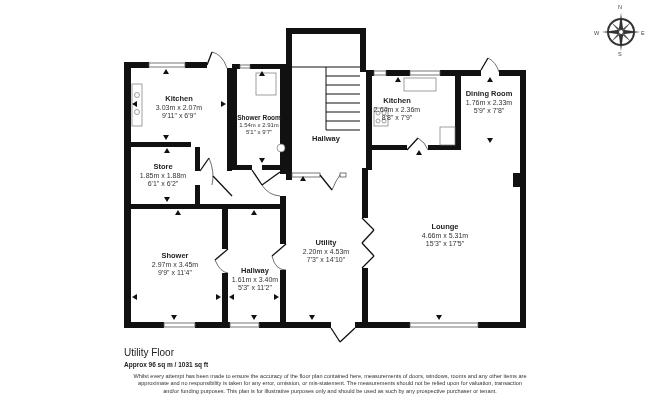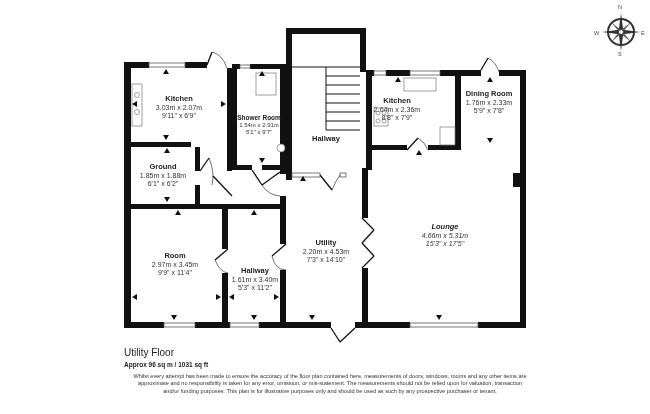--- a/index.html
+++ b/index.html
@@ -189,40 +189,40 @@
   <span class="n">Kitchen</span>
   <span class="m">2.64m x 2.36m</span>
   <span class="m">8'8" x 7'9"</span>
 </div>
 <div class="lbl" style="left:489px;top:90px;">
   <span class="n">Dining Room</span>
   <span class="m">1.76m x 2.33m</span>
   <span class="m">5'9" x 7'8"</span>
 </div>
 <div class="lbl" style="left:163px;top:163px;">
-  <span class="n">Ground</span>
+  <span class="n">Store</span>
   <span class="m">1.85m x 1.88m</span>
   <span class="m">6'1" x 6'2"</span>
 </div>
 <div class="lbl" style="left:175px;top:252px;">
-  <span class="n">Room</span>
+  <span class="n">Shower</span>
   <span class="m">2.97m x 3.45m</span>
   <span class="m">9'9" x 11'4"</span>
 </div>
 <div class="lbl" style="left:255px;top:267px;">
   <span class="n">Hallway</span>
   <span class="m">1.61m x 3.40m</span>
   <span class="m">5'3" x 11'2"</span>
 </div>
 <div class="lbl" style="left:326px;top:239px;">
   <span class="n">Utility</span>
   <span class="m">2.20m x 4.53m</span>
   <span class="m">7'3" x 14'10"</span>
 </div>
-<div class="lbl" style="left:445px;top:223px;font-style:italic;">
+<div class="lbl" style="left:445px;top:223px;">
   <span class="n">Lounge</span>
   <span class="m">4.66m x 5.31m</span>
   <span class="m">15'3" x 17'5"</span>
 </div>
 
 <div class="compass">
   <svg width="50" height="52" viewBox="0 0 50 52">
     <circle cx="25" cy="27" r="13" fill="none" stroke="#333" stroke-width="2"></circle>
     <polygon points="25,8 27.5,27 25,46 22.5,27" fill="#333"></polygon>
     <polygon points="6,27 25,24.5 44,27 25,29.5" fill="#333"></polygon>

